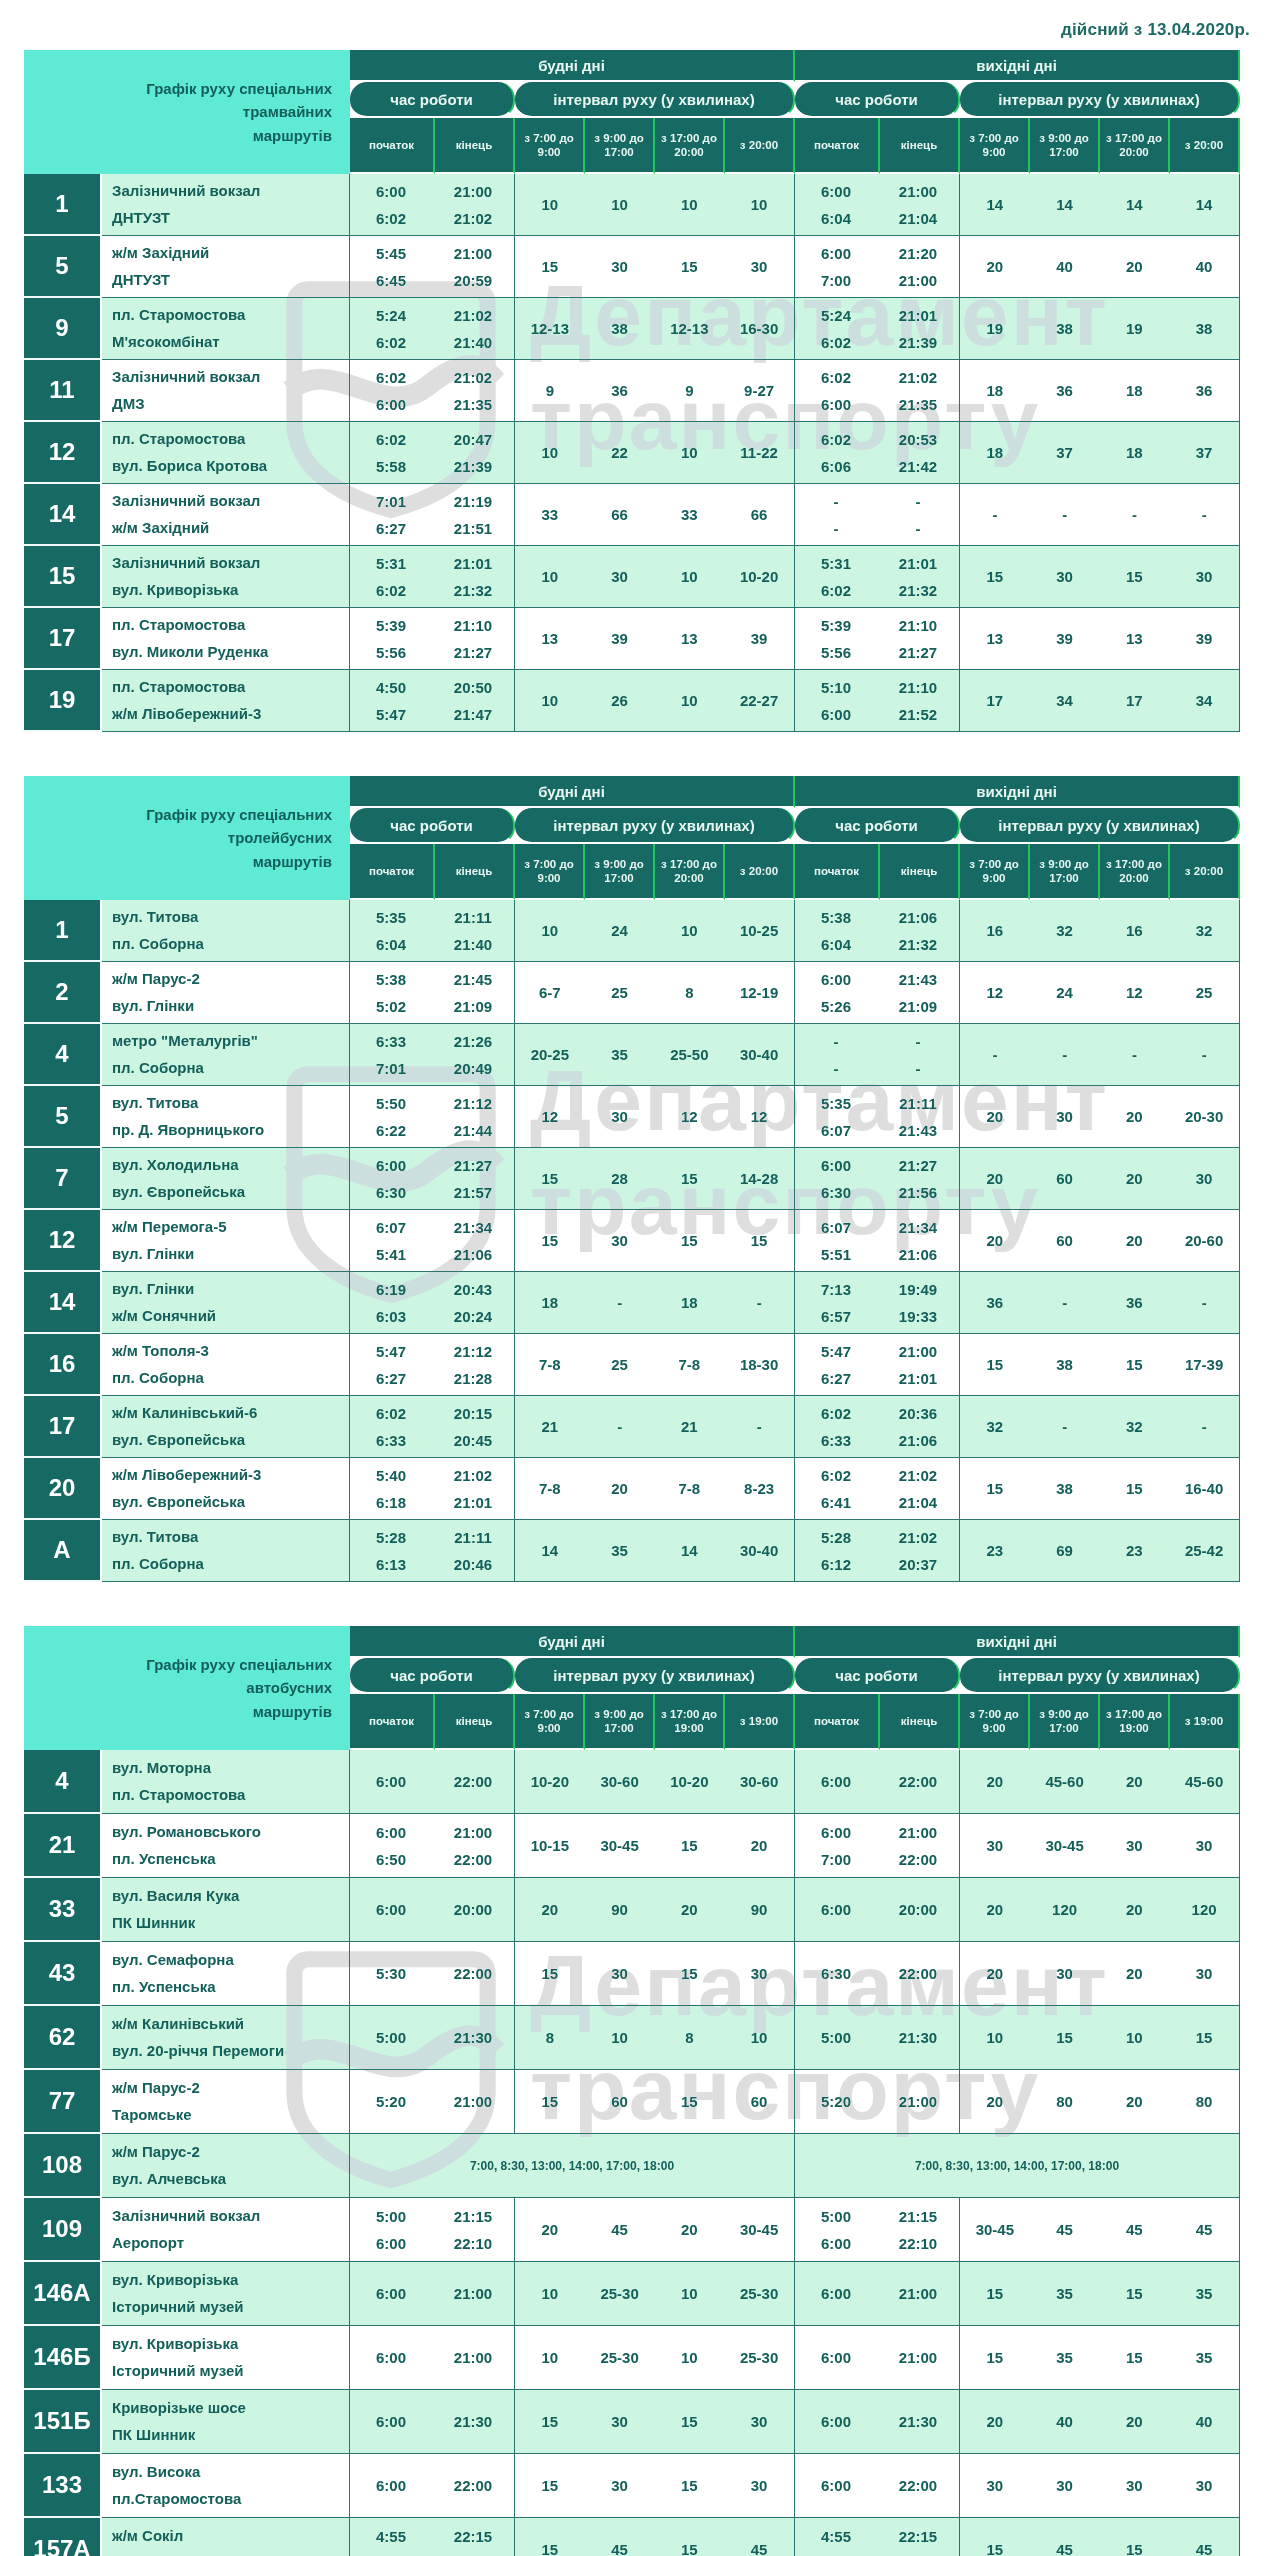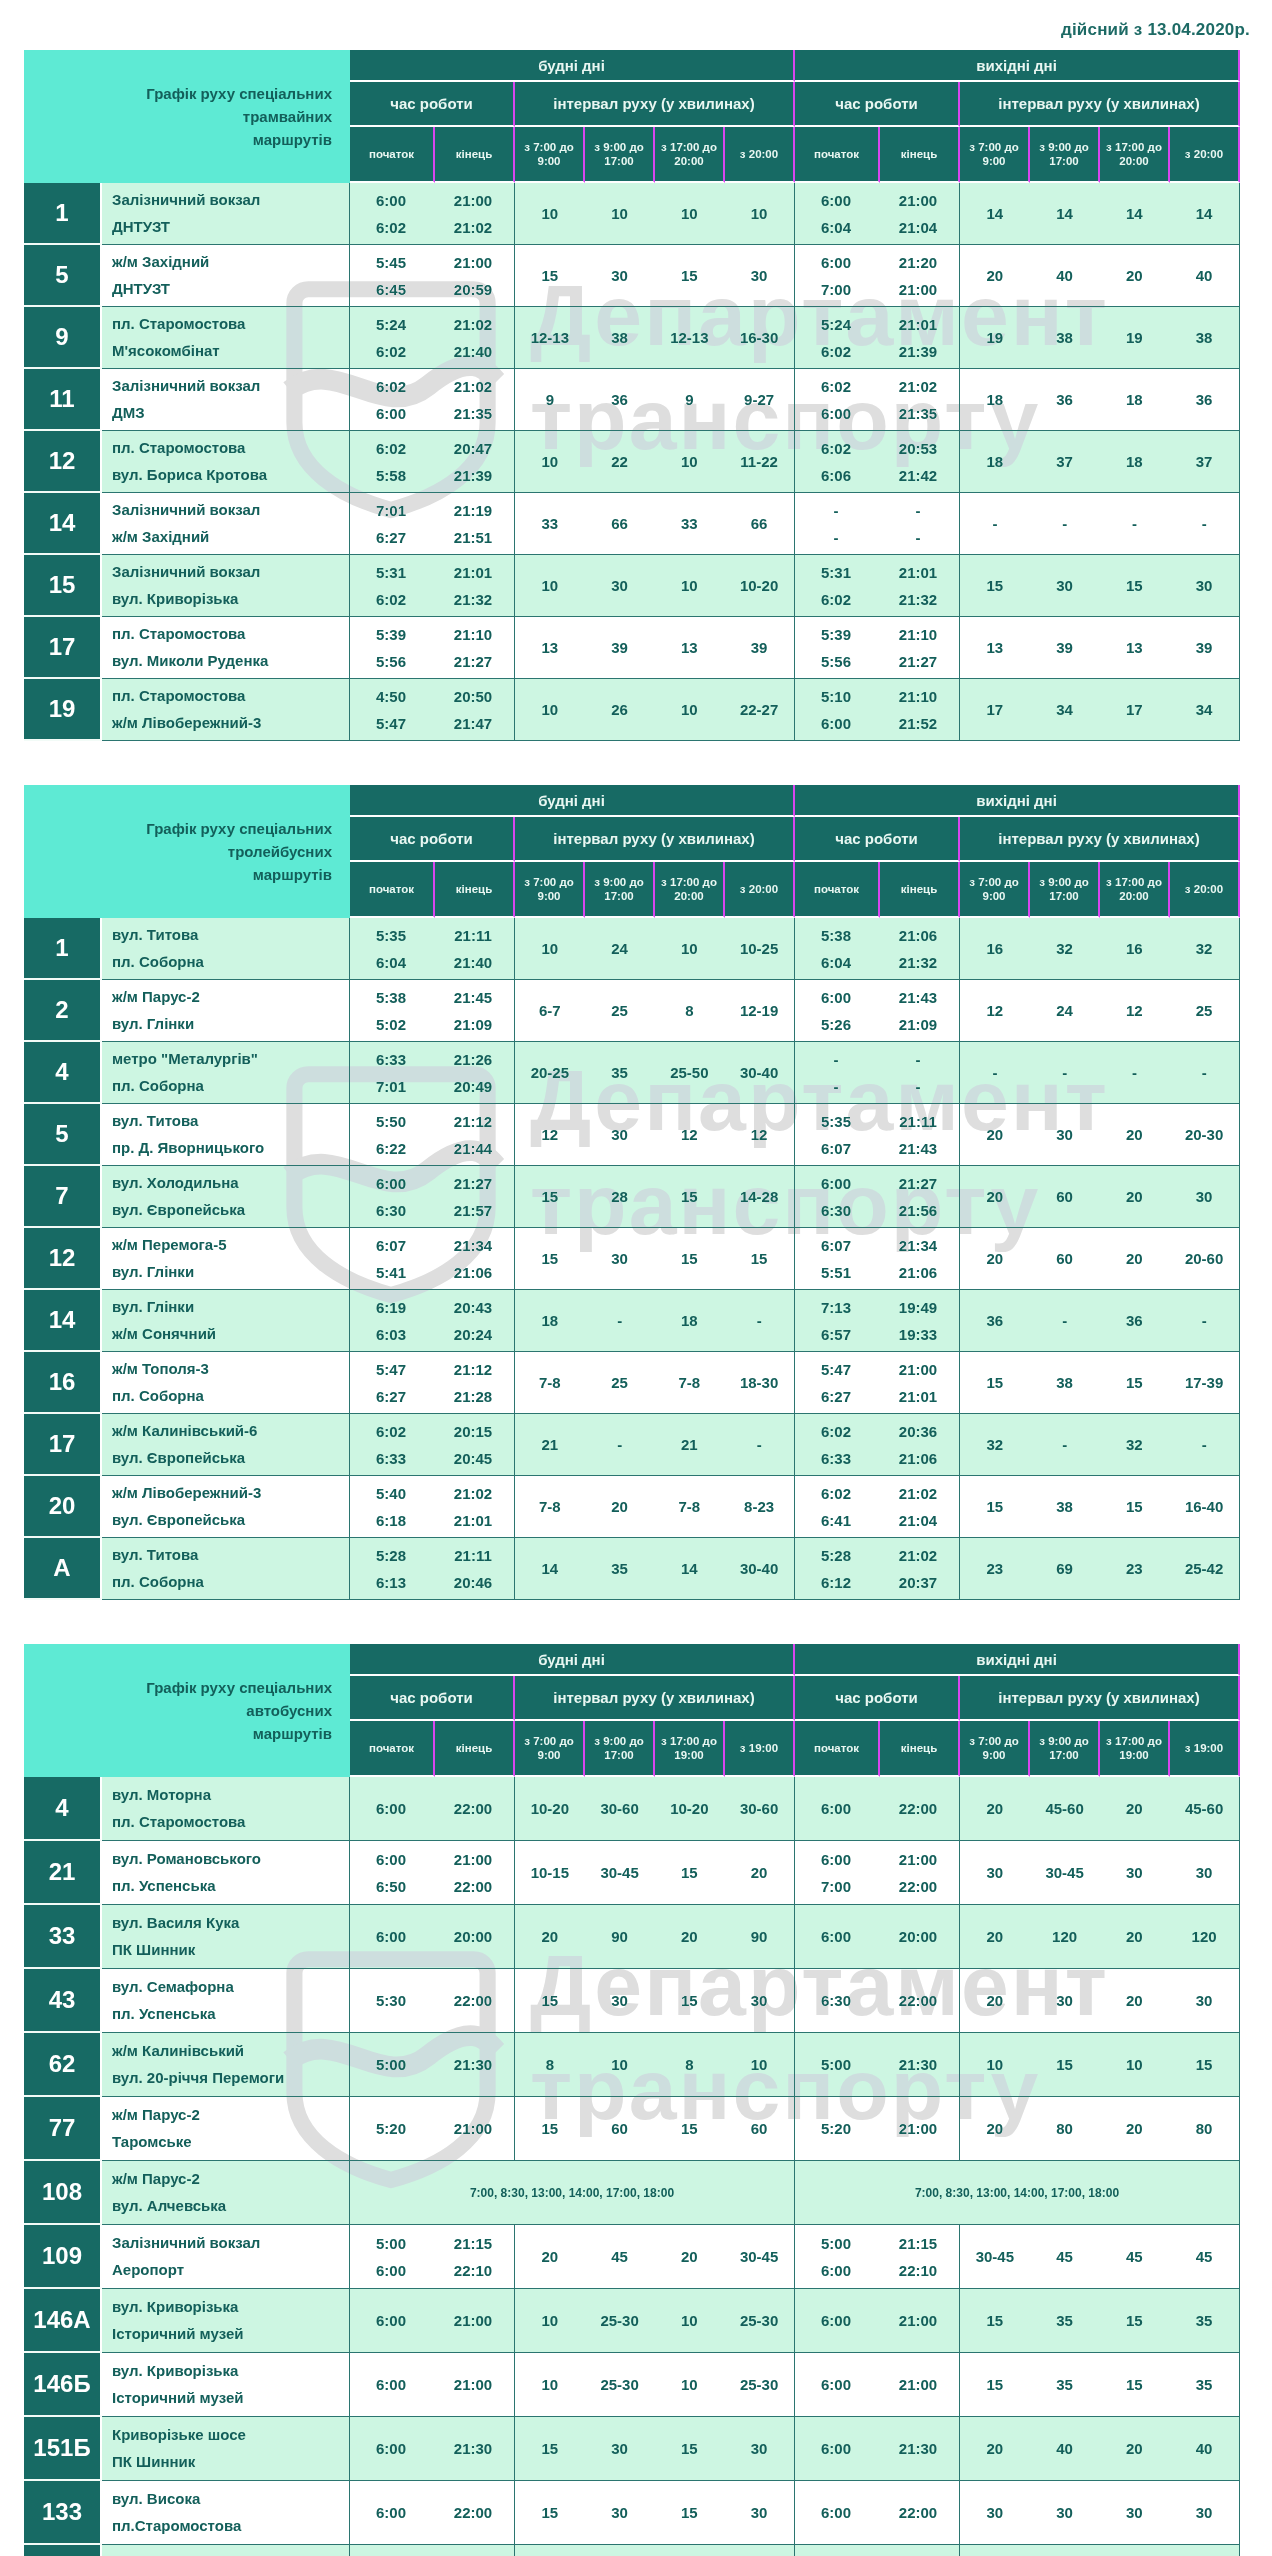--- a/index.html
+++ b/index.html
@@ -25,26 +25,26 @@
   }
   #tables{position:relative;z-index:2;padding-top:50px;padding-left:24px;}
   .section{margin-bottom:44px;}
   .section:last-child{margin-bottom:0;}
   table.sched{
     border-collapse:separate;border-spacing:0;table-layout:fixed;
   }
   
   th{
     background:var(--teal);color:var(--hdr-text);
-    border-right:2px solid #d946ef;border-bottom:2px solid #fff;
+    border-right:2px solid #22c55e;border-bottom:2px solid #fff;
     font-weight:bold;text-align:center;vertical-align:middle;
     padding:2px 1px;
   }
   th.day-h{font-size:15px;height:32px;}
-  th.grp-h{font-size:15px;height:45px;}
+  th.grp-h{font-size:15px;height:36px;border-radius:17px;}
   th.col-h{font-size:11.5px;height:56px;line-height:1.25;}
   td.title-cell{
     background:#5eead4;vertical-align:middle;text-align:right;
     font-size:15px;line-height:1.55;color:var(--ink);
     padding-right:18px;
   }
   
   tbody td{border-bottom:1px solid var(--bline);vertical-align:middle;}
   tbody tr.odd  td.cellbg{background:var(--mint);}
   tbody tr.even td.cellbg{background:#ffffff;}

